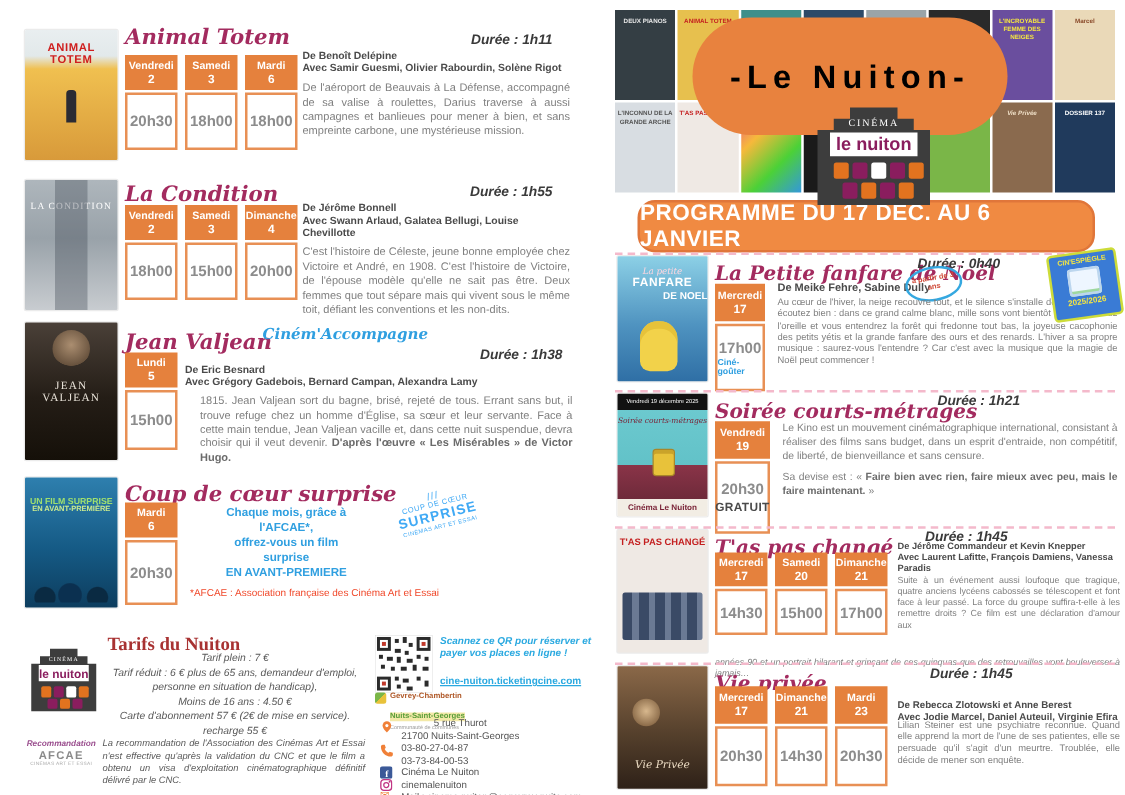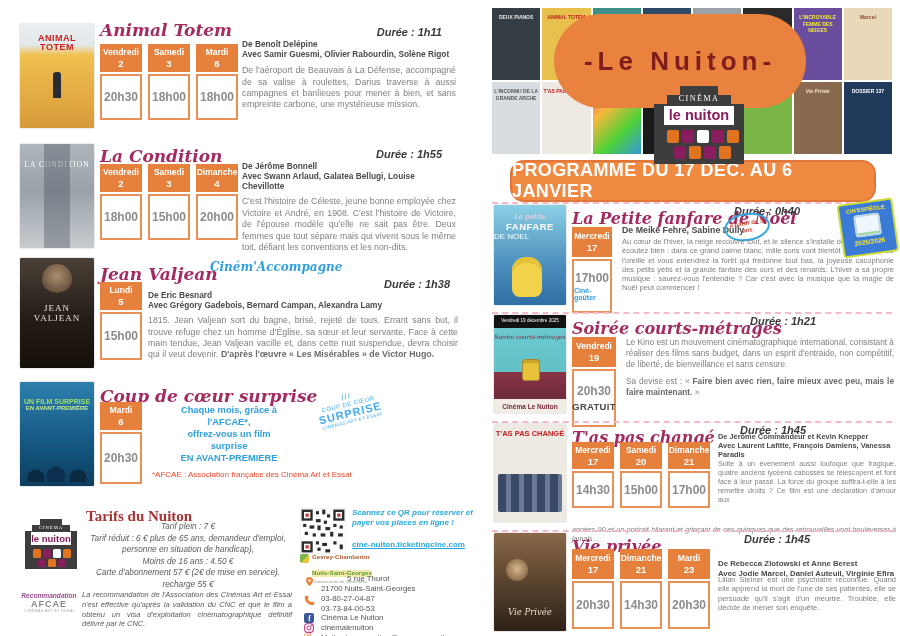--- a/index.html
+++ b/index.html
@@ -56,21 +56,21 @@
   .p-heads{position:absolute;bottom:4px;left:6px;width:62px;height:22px;
            background:radial-gradient(circle at 10px 18px,#0a2a42 8px,transparent 9px),
                       radial-gradient(circle at 30px 16px,#0b3050 9px,transparent 10px),
                       radial-gradient(circle at 52px 18px,#0a2a42 8px,transparent 9px);}
 
   
   .p-fanfare{background:linear-gradient(180deg,#8cd0e6 0%,#4f93c0 55%,#2f6fa5 100%);}
   .p-fanfare .pt1{color:#ffd7e0;font-family:"DejaVu Serif",serif;font-style:italic;font-size:7px;
                   text-align:center;padding-top:8px;}
   .p-fanfare .pt2{color:#fff;font-weight:bold;font-size:9.5px;text-align:center;letter-spacing:.5px;}
-  .p-fanfare .pt3{color:#fff;font-weight:normal;font-size:8px;text-align:left;}
+  .p-fanfare .pt3{color:#fff;font-weight:bold;font-size:8px;text-align:right;}
   .p-yeti{position:absolute;left:18px;bottom:8px;width:30px;height:40px;border-radius:14px 14px 8px 8px;
           background:#f2d24a;box-shadow:inset 0 6px 0 #e6c23a;}
   .p-kino{background:linear-gradient(180deg,#121212 0%,#121212 13%,#6cc9cf 13%,#62c2c8 58%,#8a3448 58%,#6e2a3a 86%,#f2ede4 86%);}
   .p-kino .pt1{color:#fff;font-size:4.6px;text-align:center;padding-top:3px;}
   .p-kino .pt2{color:#7a2438;font-family:"DejaVu Serif",serif;font-style:italic;font-size:6px;text-align:center;margin-top:10px;}
   .p-kino .pt3{color:#7a2438;font-weight:bold;font-size:6.5px;text-align:center;position:absolute;bottom:3px;width:100%;}
   .p-jar{position:absolute;left:28px;top:44px;width:16px;height:20px;border-radius:3px;background:#e8c23a;
          box-shadow:inset 0 3px 0 #caa32a;border:1px solid #a8862a;}
   .p-tpc{background:#efe9e4;}
   .p-tpc .pt1{color:#c41f1f;font-weight:bold;font-size:7.5px;text-align:center;padding-top:6px;line-height:1.05;}
@@ -80,21 +80,21 @@
   .p-vie .pt1{position:absolute;bottom:14px;width:100%;text-align:center;color:#ecdcc4;
               font-family:"DejaVu Serif",serif;font-style:italic;font-size:8.5px;}
   .p-vface{position:absolute;left:12px;top:26px;width:22px;height:22px;border-radius:50%;
            background:radial-gradient(circle at 50% 45%,#d8b88e,#8a6a48 75%,transparent 78%);}
 
   
   #collage{display:grid;grid-template-columns:repeat(8,1fr);grid-auto-rows:72px;gap:2px;}
   #collage .cp{overflow:hidden;display:flex;align-items:flex-start;justify-content:center;}
   #collage .cp span{font-size:5px;font-weight:bold;text-align:center;padding-top:6px;line-height:1.3;display:block;}
   #bubble{background:#E8823E;border-radius:48px;display:flex;align-items:center;justify-content:center;z-index:5;}
-  #bubble span{color:#7f1d1d;font-size:26px;font-weight:bold;letter-spacing:5px;}
+  #bubble span{color:#000000;font-size:26px;font-weight:bold;letter-spacing:5px;}
   #banner{background:#F08A42;border:2px solid #e0763a;border-radius:14px;display:flex;align-items:center;
           justify-content:center;color:#fff;font-weight:bold;font-size:18px;letter-spacing:.4px;}
   .sep{border-top:2px dashed #F4B9CB;height:0;}
 
   
   .badge-espiegle{width:52px;height:50px;background:#3a7bd5;border:2px solid #cddc39;border-radius:4px;
                   transform:rotate(-8deg);z-index:3;display:flex;flex-direction:column;align-items:center;}
   .badge-espiegle .bt{color:#f5e642;font-weight:bold;font-size:5.6px;margin-top:3px;}
   .badge-espiegle .bimg{width:26px;height:22px;background:#eef6ff;border-radius:3px;margin-top:2px;
                         box-shadow:inset 0 0 0 2px #bcd6ee, inset 0 -4px 0 #9fd89f;}
@@ -241,21 +241,21 @@
             <span class="time">15h00</span>
           </div>
       </div>
     </div>
     <div class="abs" style="left:130px;top:22px;width:310px;">
       <div class="duree" style="text-align:right;margin-right:8px;">Durée : 1h38</div>
       <div class="credits" style="margin-top:0;">
         <div>De Eric Besnard</div>
         <div>Avec Grégory Gadebois, Bernard Campan, Alexandra Lamy</div>
       </div>
-      <p class="desc" style="margin:5px 0 0 0;"><span>1815. Jean Valjean sort du bagne, brisé, rejeté de tous. Errant sans but, il trouve refuge chez un homme d'Église, sa sœur et leur servante. Face à cette main tendue, Jean Valjean vacille et, dans cette nuit suspendue, devra choisir qui il veut devenir. </span><b>D'après l'œuvre « Les Misérables » de Victor Hugo.</b></p>
+      <p class="desc" style="margin:5px 0 0 12px;"><span>1815. Jean Valjean sort du bagne, brisé, rejeté de tous. Errant sans but, il trouve refuge chez un homme d'Église, sa sœur et leur servante. Face à cette main tendue, Jean Valjean vacille et, dans cette nuit suspendue, devra choisir qui il veut devenir. </span><b>D'après l'œuvre « Les Misérables » de Victor Hugo.</b></p>
     </div>
   </section>
 
   <section class="abs" style="left:18px;top:378px;width:442px;height:124px;">
     <div class="poster p-surprise abs" style="left:2px;top:4px;width:74px;height:104px;">
       <div class="pt1">UN FILM SURPRISE</div>
       <div class="pt2">EN AVANT-PREMIÈRE</div>
       <div class="p-heads"></div>
     </div>
     <h2 class="film-title abs" style="left:82px;top:-6px;text-align:right;">Coup de cœur surprise</h2>

